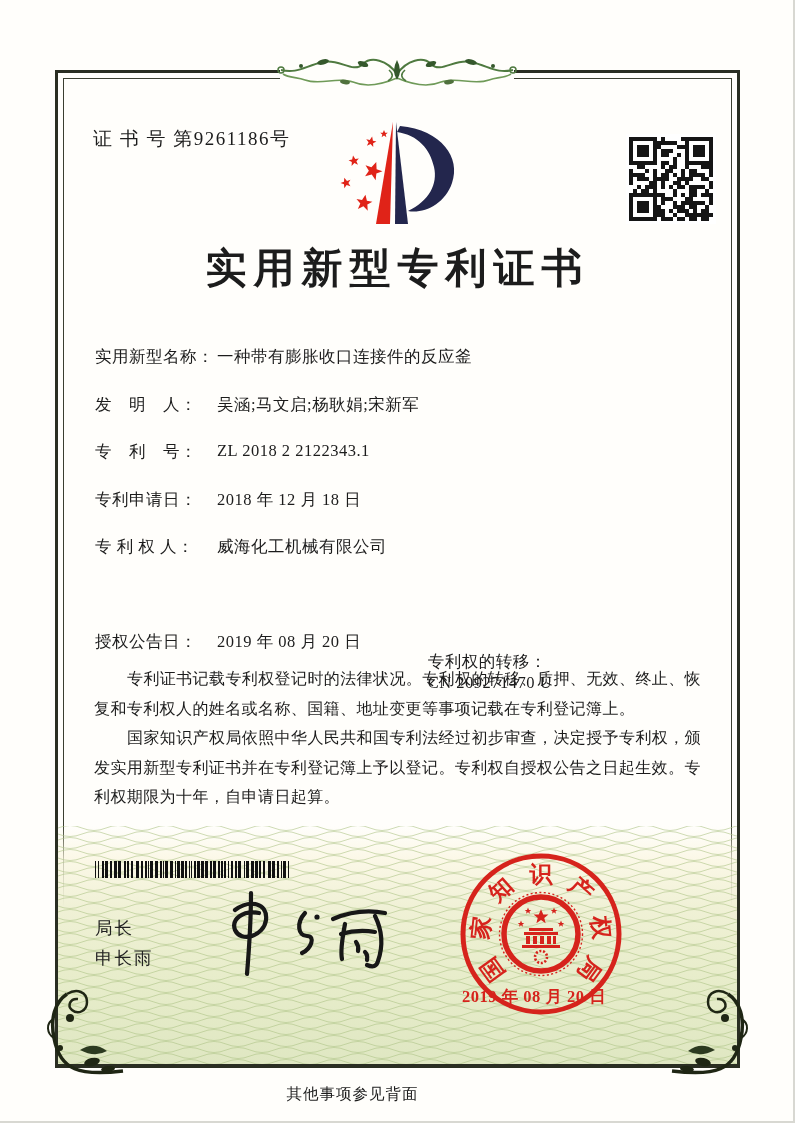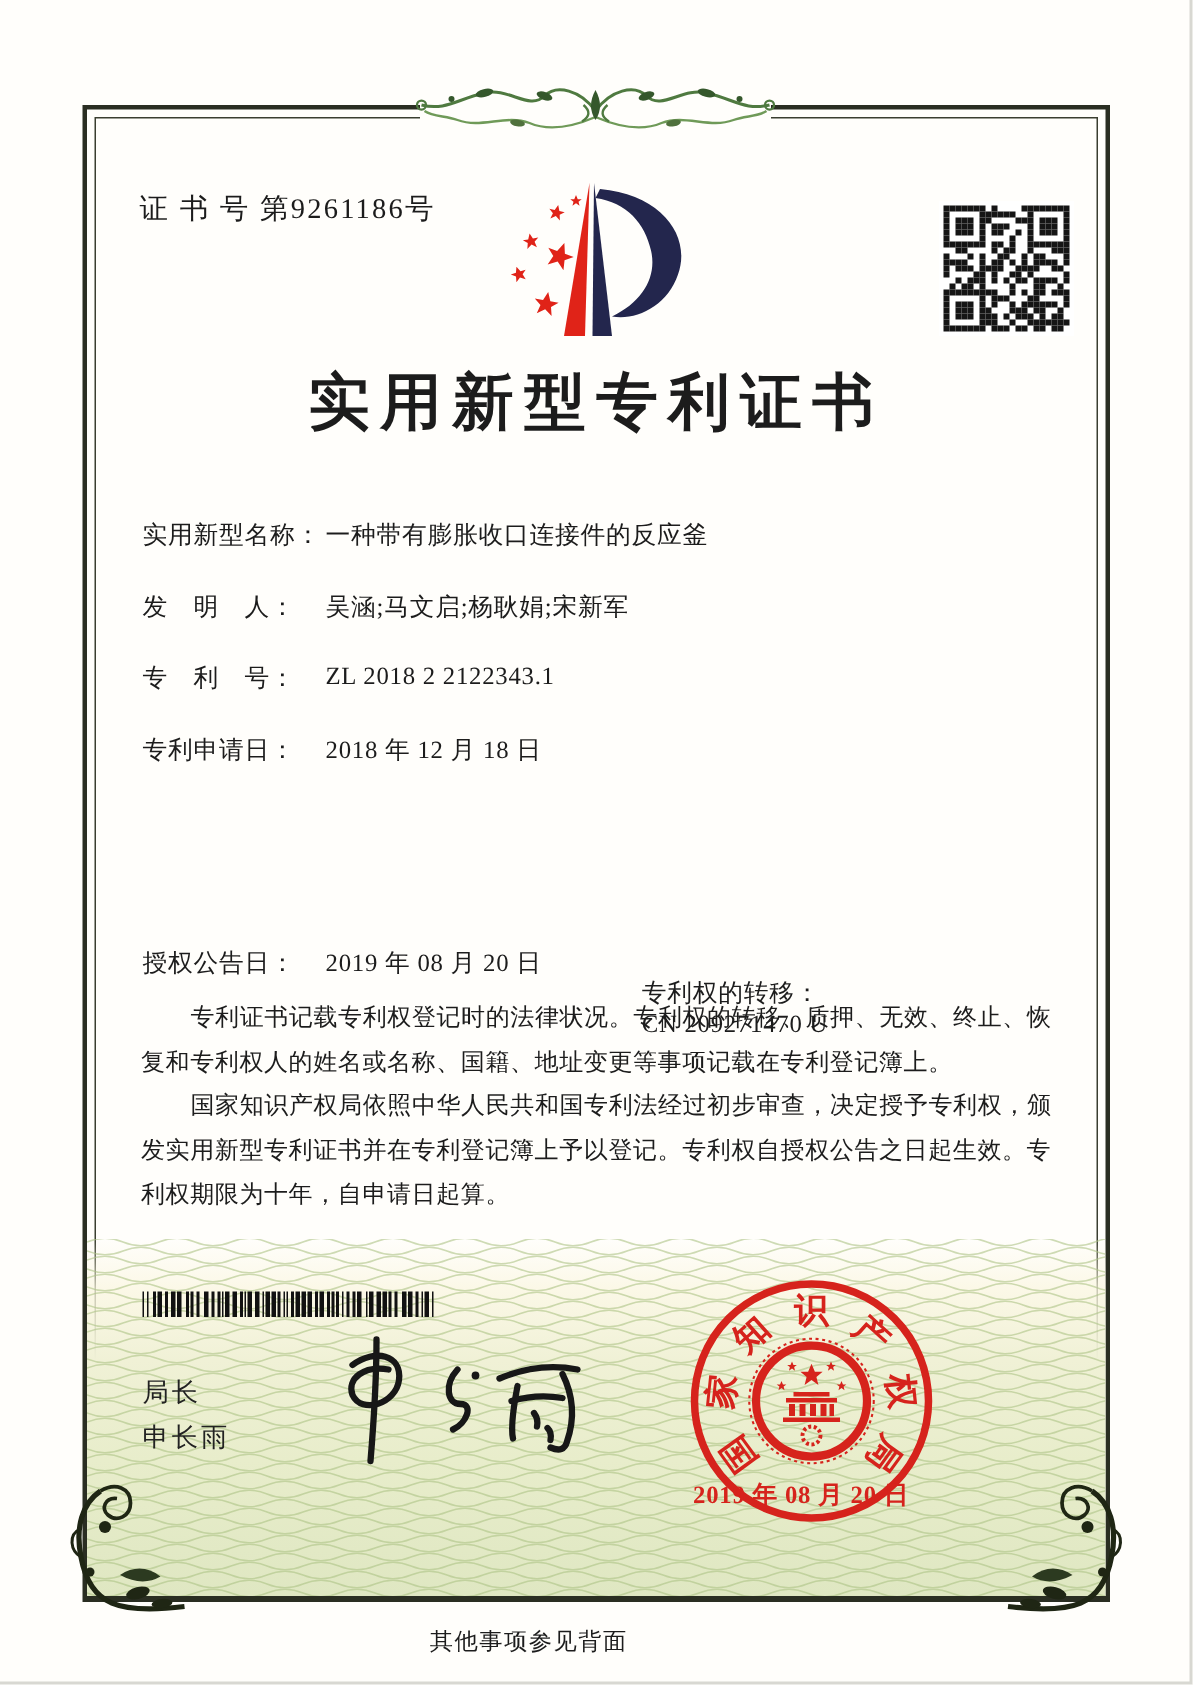--- a/index.html
+++ b/index.html
@@ -434,20 +434,24 @@
     <span>吴涵;马文启;杨耿娟;宋新军</span>
   </div>
   <div class="field" style="top:441px">
     <span class="lbl">专　利　号：</span>
     <span>ZL 2018 2 2122343.1</span>
   </div>
   <div class="field" style="top:489px">
     <span class="lbl">专利申请日：</span>
     <span>2018 年 12 月 18 日</span>
   </div>
+  <div class="field" style="top:536px">
+    <span class="lbl">专 利 权 人：</span>
+    <span>威海化工机械有限公司</span>
+  </div>
   <div class="field" style="top:631px">
     <span class="lbl">授权公告日：</span>
     <span>2019 年 08 月 20 日</span>
     <span class="pair2">
       <span class="lbl" style="width:auto;flex:none">专利权的转移：</span>
       <span>CN 209271470 U</span>
     </span>
   </div>
 
   <div class="paras">

